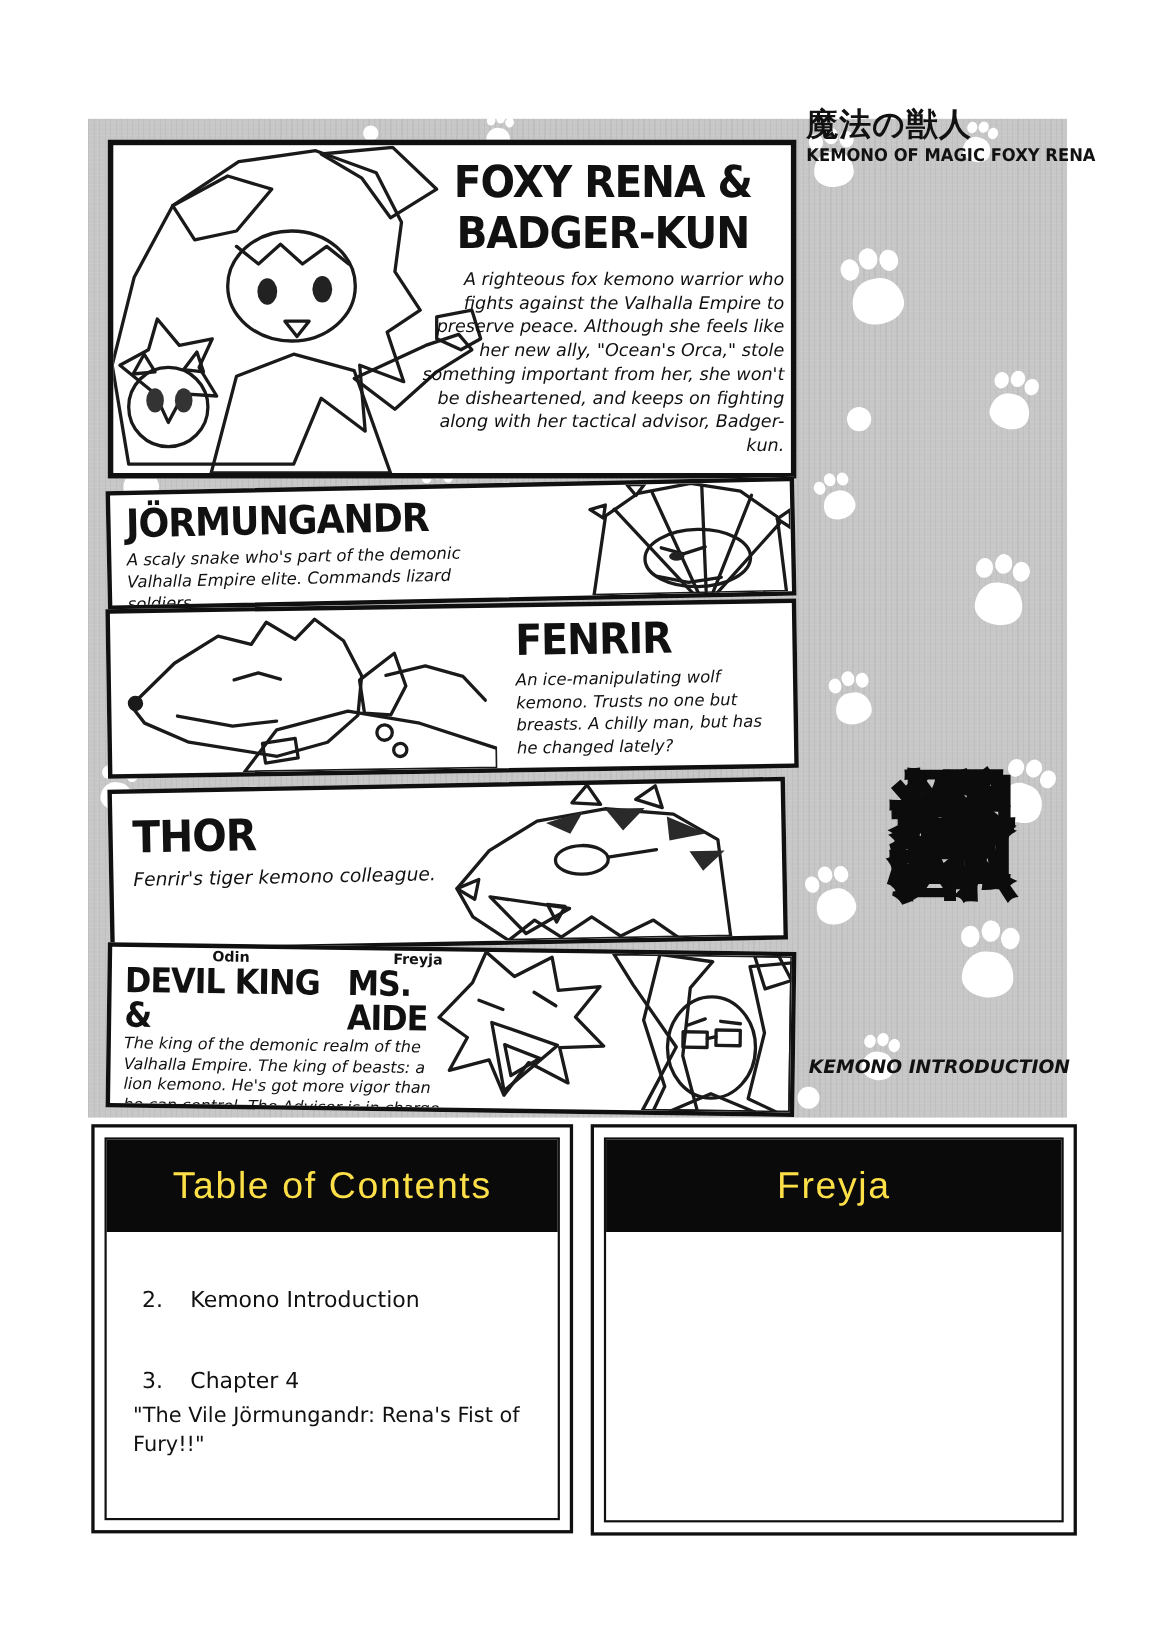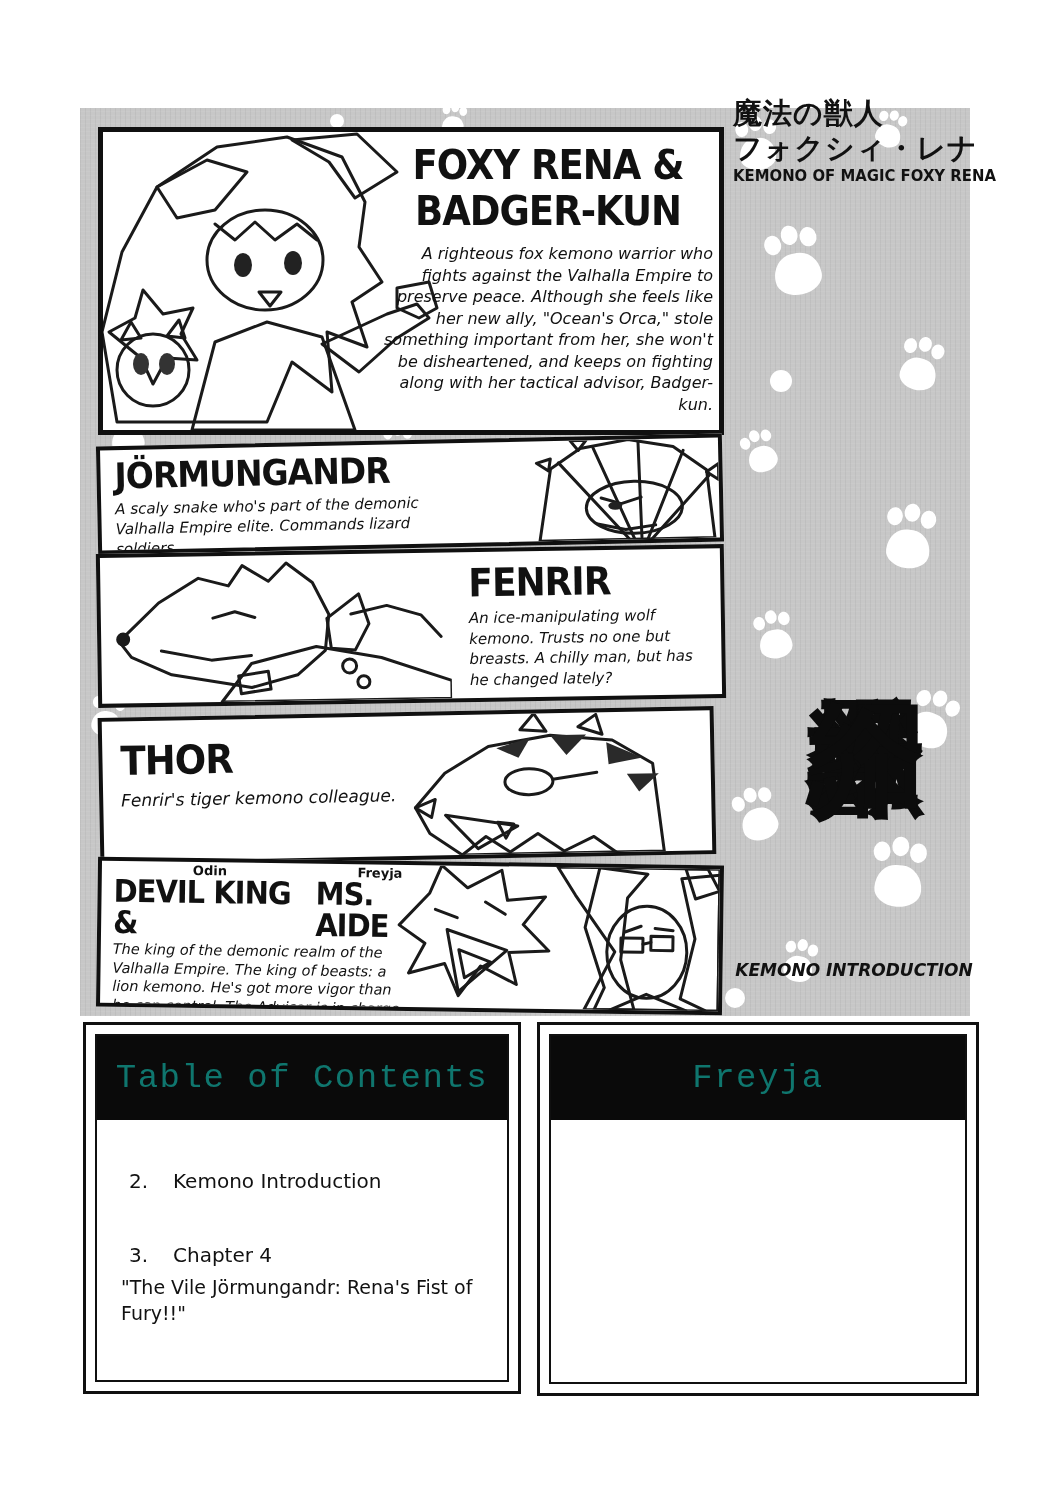--- a/index.html
+++ b/index.html
@@ -27,21 +27,21 @@
   #jpheader .en{font-size:16px;letter-spacing:0;transform:scaleX(.93);transform-origin:left;white-space:nowrap;font-weight:bold;}
   #vtitle{position:absolute;left:775px;top:243px;width:185px;height:730px;z-index:3;
       writing-mode:vertical-rl;text-orientation:upright;font-size:116px;font-weight:bold;
       line-height:185px;letter-spacing:2px;color:#0c0c0c;text-align:center;}
   #vtitle-caption{position:absolute;left:723px;top:960px;width:262px;z-index:3;text-align:center;
       font-size:17px;font-weight:bold;font-style:italic;letter-spacing:0;}
   
   .infobox{position:absolute;border:3px solid #101010;background:#fff;z-index:2;}
   .infobox .inner{position:absolute;left:9px;top:9px;right:9px;bottom:9px;border:2px solid #101010;}
   .infobox .band{height:84px;background:#0a0a0a;display:flex;align-items:center;justify-content:center;}
-  .infobox .band span{color:#0f766e;font-family:Liberation Mono, monospace;font-weight:400;
+  .infobox .band span{color:#fde047;font-family:Liberation Sans, sans-serif;font-weight:400;
       font-size:34px;letter-spacing:1.5px;}
   .infobox .body{font-size:20px;line-height:34px;}
   .toc-row{display:flex;gap:14px;}
   .toc-num{min-width:30px;}
   svg .ln{fill:none;stroke:#1a1a1a;stroke-width:3;stroke-linejoin:round;stroke-linecap:round;}
 </style>
 </head>
 <body>
 
 <div id="page">
@@ -65,21 +65,20 @@
     <div class="dot" style="left:250px;top:6px;width:14px;height:14px;"></div>
     <div class="dot" style="left:608px;top:330px;width:18px;height:18px;"></div>
     <div class="dot" style="left:690px;top:262px;width:22px;height:22px;"></div>
     <div class="dot" style="left:762px;top:660px;width:16px;height:16px;"></div>
     <div class="dot" style="left:645px;top:880px;width:20px;height:20px;"></div>
     <div class="dot" style="left:18px;top:30px;width:16px;height:16px;"></div>
   </div>
 
   <div id="jpheader">
     <div class="jp1">魔法の獣人</div>
-    <div class="jp2">フォクシィ・レナ</div>
     <div class="en">KEMONO OF MAGIC  FOXY RENA</div>
   </div>
   <div id="vtitle">登場獣人紹介</div>
   <div id="vtitle-caption">KEMONO INTRODUCTION</div>
 
   <div class="panel" style="left:98px;top:127px;width:616px;height:298px;border-width:5px;">
     <svg class="art" style="left:-6px;top:0;width:345px;height:298px;" viewBox="0 0 345 298">
       <polygon class="ln" fill="#e2e2e2" points="20,290 5,200 25,120 60,55 120,15 190,5 245,25 268,70 262,115 285,150 255,170 270,215 230,200 235,260 195,230 170,290"></polygon>
       <polygon class="ln" fill="#d2d2d2" points="195,8 260,2 300,40 258,66 232,30"></polygon>
       <polygon class="ln" fill="#c9c9c9" points="60,55 110,28 150,40 118,78 80,86"></polygon>

